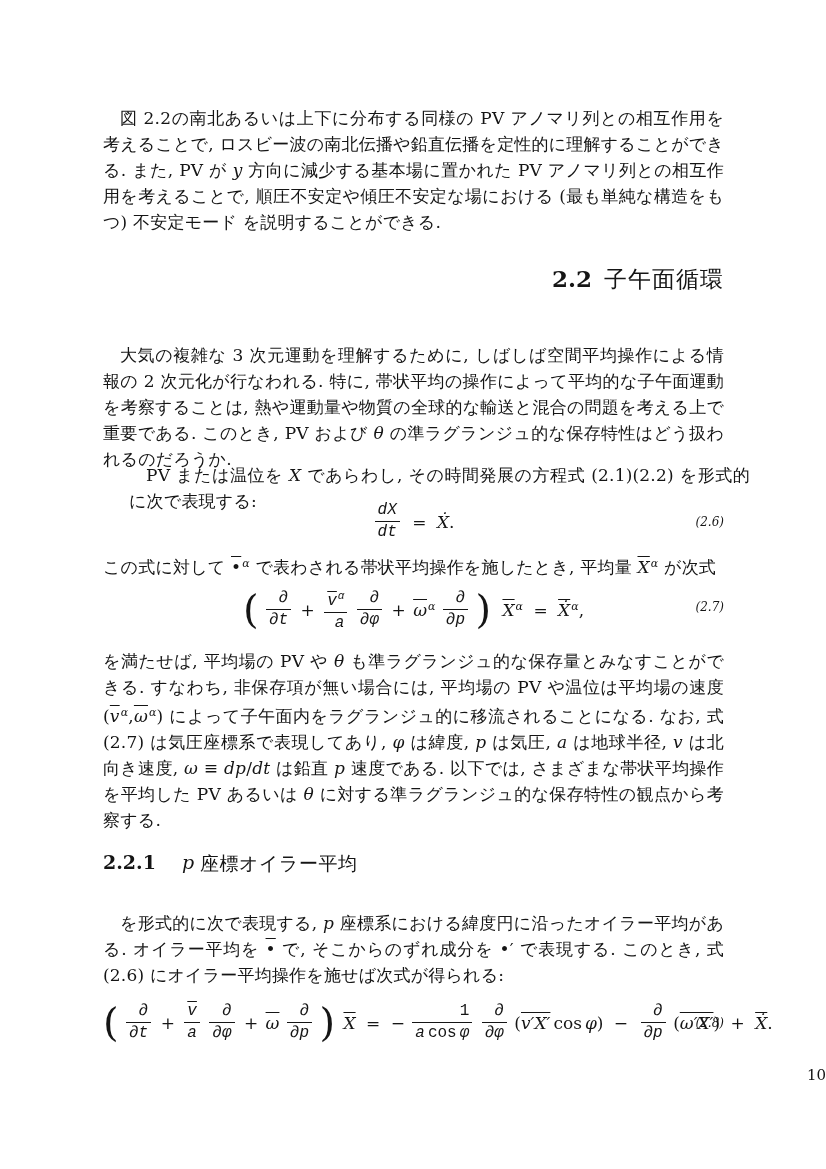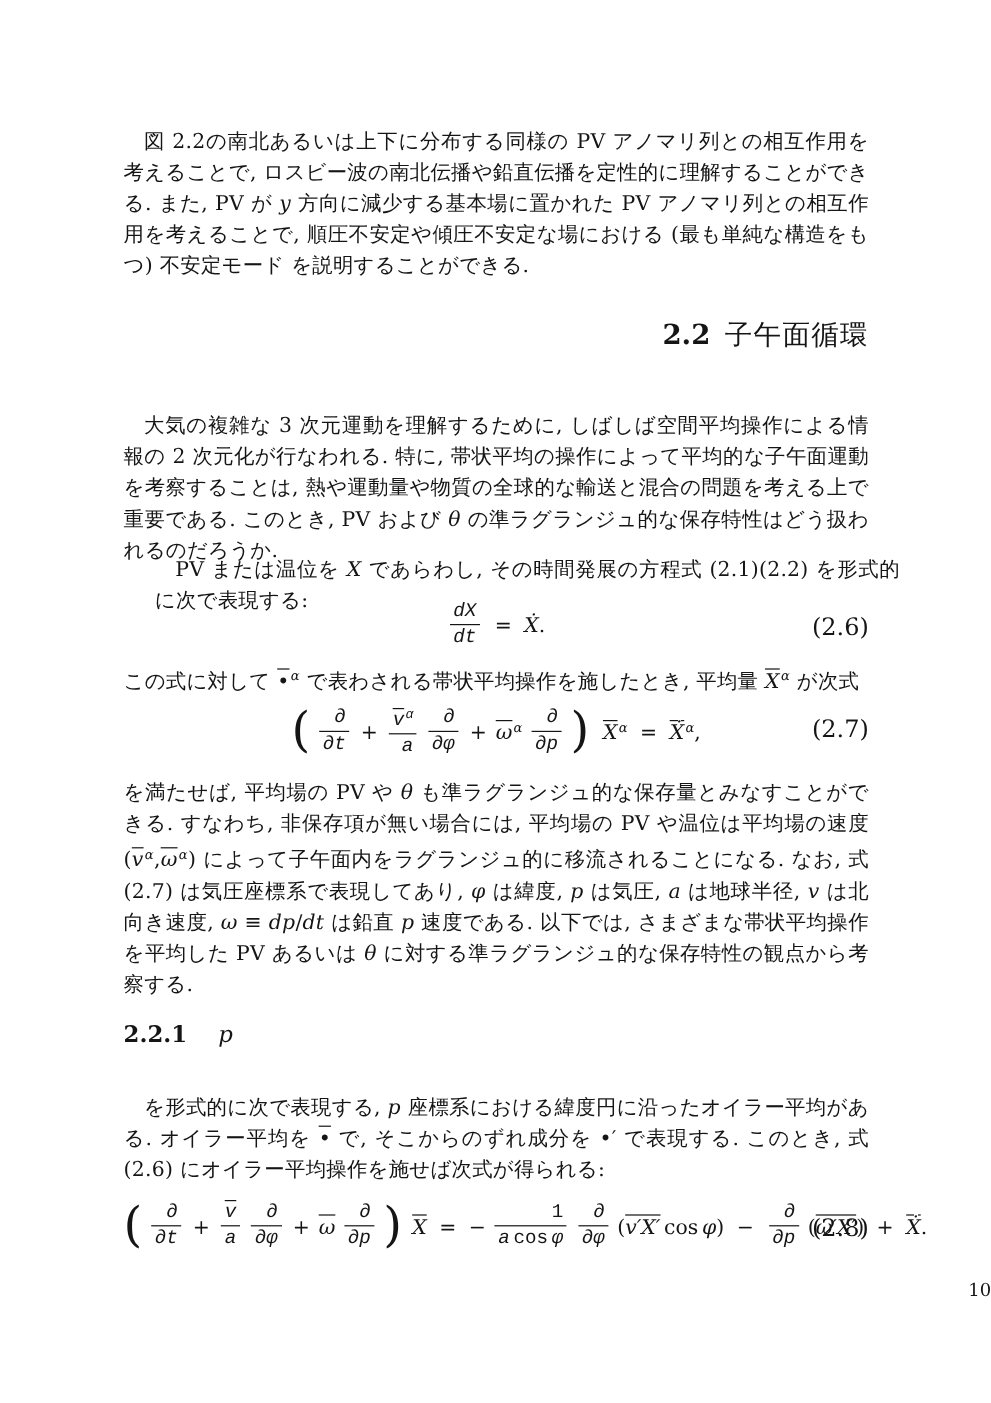--- a/index.html
+++ b/index.html
@@ -33,21 +33,21 @@
   .h-sub .ttl {
     font-family: "DejaVu Sans", "Liberation Sans", sans-serif;
     font-size: 19px; margin-left: 6px; letter-spacing: 0.5px;
   }
 
   
   .eq {
     position: absolute; left: 103px; width: 621px;
     font-size: 17px; text-align: center; white-space: nowrap;
   }
-  .eq .eqlabel { position: absolute; right: 0; top: 50%; transform: translateY(-50%); font-size: 20px; }
+  .eq .eqlabel { position: absolute; right: 0; top: 50%; transform: translateY(-50%); font-size: 12px; font-style: italic; }
   .frac {
     display: inline-flex; flex-direction: column;
     vertical-align: middle; text-align: right;
     font-size: 16px; line-height: 19px; margin: 0 2px;
     position: relative; top: -2px; font-family: Liberation Mono, monospace;
   }
   .frac .fn { padding: 0 3px 1px; }
   .frac .fd { border-top: 1px solid #151515; padding: 1px 3px 0; }
   .bp { font-size: 40px; font-weight: 300; vertical-align: middle; line-height: 0; position: relative; top: -3px; }
   .op { margin: 0 5px; }
@@ -108,20 +108,21 @@
   <span class="op">=</span>
   <span><span class="m ov">Ẋ</span><span class="sup">α</span></span><span>,</span>
   <span class="eqlabel">(2.7)</span>
 </div>
 
 <div class="block para" style="top:648px;"><span>を満たせば, 平均場の PV や </span><span class="m">θ</span><span> も準ラグランジュ的な保存量とみなすことができる. すなわち, 非保存項が無い場合には, 平均場の PV や温位は平均場の速度 (</span><span class="m ov">v</span><span class="sup">α</span><span>,</span><span class="m ov">ω</span><span class="sup">α</span><span>) によって子午面内をラグランジュ的に移流されることになる. なお, 式 (2.7) は気圧座標系で表現してあり, </span><span class="m">φ</span><span> は緯度, </span><span class="m">p</span><span> は気圧, </span><span class="m">a</span><span> は地球半径, </span><span class="m">v</span><span> は北向き速度, </span><span class="m">ω</span><span> ≡ </span><span class="m">dp</span><span>/</span><span class="m">dt</span><span> は鉛直 </span><span class="m">p</span><span> 速度である. 以下では, さまざまな帯状平均操作を平均した PV あるいは </span><span class="m">θ</span><span> に対する準ラグランジュ的な保存特性の観点から考察する.</span></div>
 
 <div class="block h-sub" style="top:851px;">
   <span class="num">2.2.1</span>
   <span class="var">p</span>
+  <span class="ttl">座標オイラー平均</span>
 </div>
 
 <div class="block para indent" style="top:910px;"><span>を形式的に次で表現する, </span><span class="m">p</span><span> 座標系における緯度円に沿ったオイラー平均がある. オイラー平均を </span><span class="ov">•</span><span> で, そこからのずれ成分を •′ で表現する. このとき, 式 (2.6) にオイラー平均操作を施せば次式が得られる:</span></div>
 
 <div class="eq" style="top:998px; height:50px; line-height:50px;">
   <span class="bp">(</span>
   <span class="frac">
     <span class="fn m">∂</span>
     <span class="fd m">∂t</span>
   </span>

